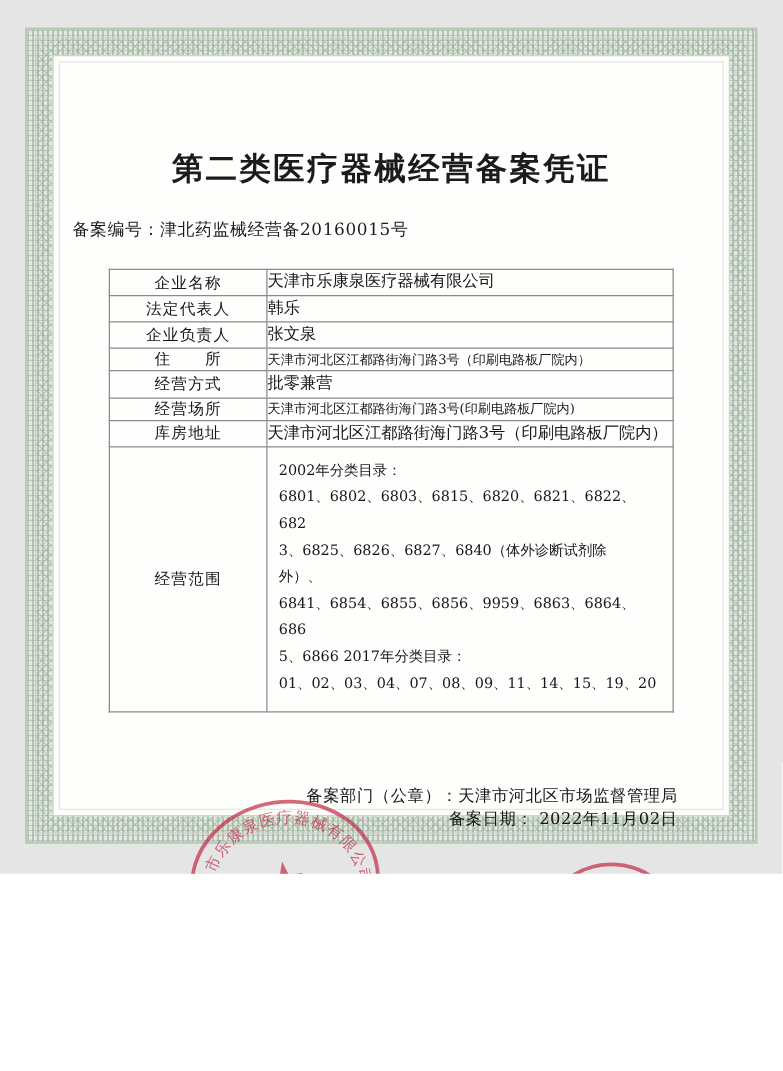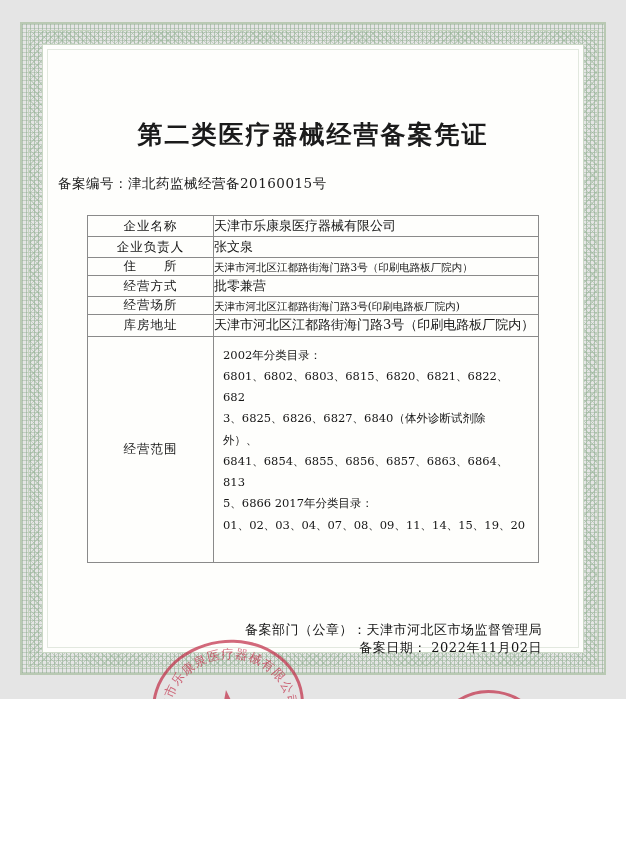--- a/index.html
+++ b/index.html
@@ -115,21 +115,21 @@
   td.val.big { font-size: 13px; }
   td.val.small { font-size: 10.5px; }
   td.val.code {
     font-family: "Liberation Serif", serif;
     font-size: 12.5px;
     letter-spacing: 0.2px;
   }
   td.val.scope {
     font-size: 11.5px;
     line-height: 1.85;
-    padding: 8px 9px 26px 9px;
+    padding: 8px 9px 12px 9px;
     height: 150px;
     vertical-align: top;
   }
   td.lab.tall { vertical-align: middle; }
 
   
   .footer {
     margin-top: 58px;
     text-align: right;
     padding-right: 26px;
@@ -220,20 +220,24 @@
       <span>备案编号：</span><span>津北药监械经营备20160015号</span>
     </div>
 
     <table class="cert">
       <tbody>
           <tr>
         <td class="lab">企业名称</td>
         <td class="val big">天津市乐康泉医疗器械有限公司</td>
       </tr>
       <tr>
+        <td class="lab">法定代表人</td>
+        <td class="val big">韩乐</td>
+      </tr>
+      <tr>
         <td class="lab">企业负责人</td>
         <td class="val big">张文泉</td>
       </tr>
       <tr>
         <td class="lab">住　　所</td>
         <td class="val small">天津市河北区江都路街海门路3号（印刷电路板厂院内）</td>
       </tr>
       <tr>
         <td class="lab">经营方式</td>
         <td class="val big">批零兼营</td>
@@ -246,21 +250,21 @@
         <td class="lab">库房地址</td>
         <td class="val big">天津市河北区江都路街海门路3号（印刷电路板厂院内）</td>
       </tr>
       <tr>
         <td class="lab tall">经营范围</td>
         <td class="val scope">
           <div>2002年分类目录：</div>
           <div>6801、6802、6803、6815、6820、6821、6822、682</div>
           <div>3、6825、6826、6827、6840（体外诊断试剂除</div>
           <div>外）、</div>
-          <div>6841、6854、6855、6856、6857、6863、6864、813</div>
+          <div>6841、6854、6855、6856、9959、6863、6864、686</div>
           <div>5、6866 2017年分类目录：</div>
           <div>01、02、03、04、07、08、09、11、14、15、19、20</div>
         </td>
       </tr>
     </tbody>
       </table>
 
     <div class="footer">
       <div class="line1">备案部门（公章）：天津市河北区市场监督管理局</div>
       <div class="line2">备案日期：  2022年11月02日</div>

